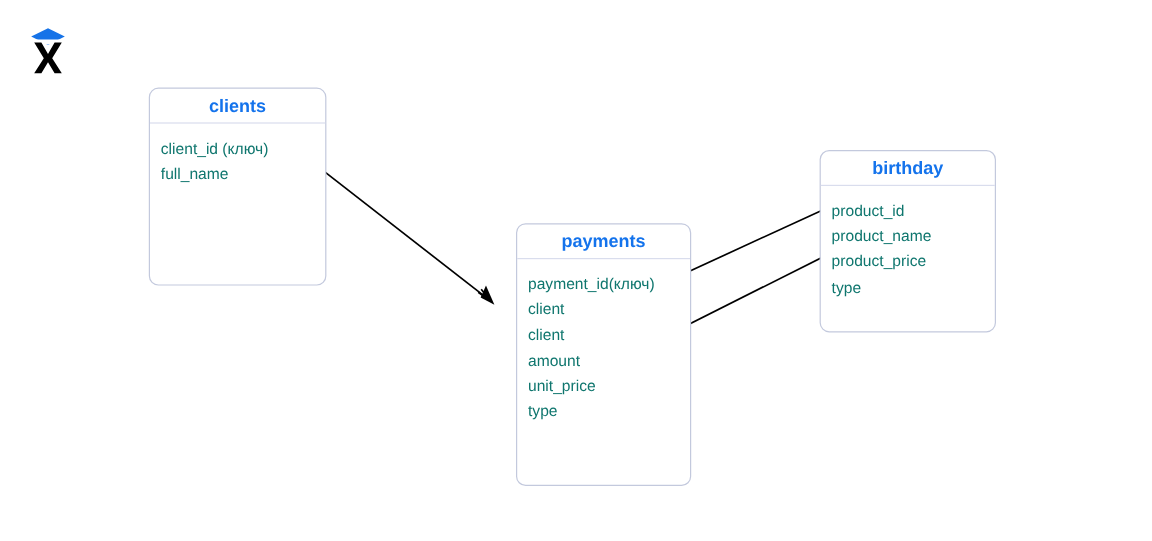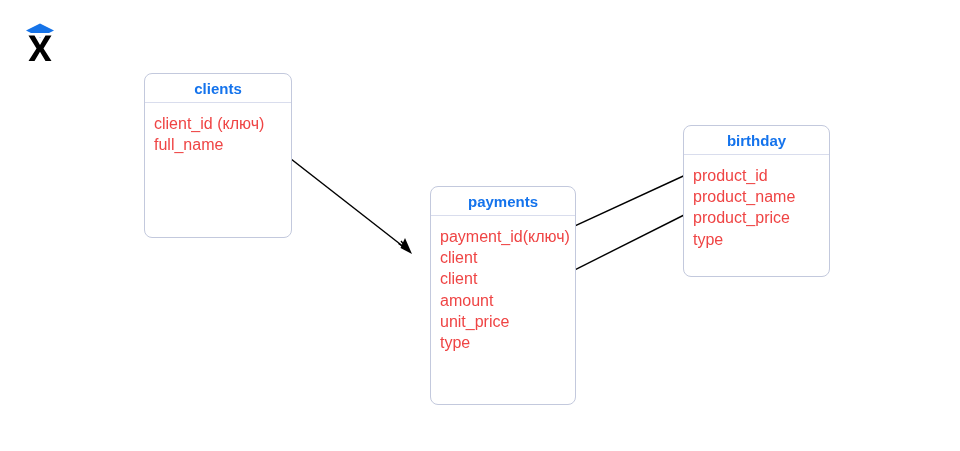--- a/index.html
+++ b/index.html
@@ -54,28 +54,28 @@
     font-weight: bold;
     color: #1473ec;
     border-bottom: 1px solid #d9dded;
     box-sizing: border-box;
     white-space: nowrap;
   }
   .entity-fields {
     padding: 10px 0 0 9px;
   }
   .field {
-    font-size: 16px;
+    font-size: 13px;
     line-height: 21.2px;
-    color: #ef4444;
+    color: #0f766e;
     white-space: nowrap;
   }
 
   
-  #entity-clients  { left: 144px; top: 73px;  width: 148px; height: 165px; }
+  #entity-clients  { left: 124px; top: 73px;  width: 148px; height: 165px; }
   #entity-payments { left: 402px; top: 186px; width: 146px; height: 219px; margin-left: 28px; }
   #entity-products { left: 683px; top: 125px; width: 147px; height: 152px; }
 </style>
 </head>
 <body>
 
 <div id="canvas">
 
   <div class="logo">
     <svg width="44" height="44" viewBox="0 0 44 44">

